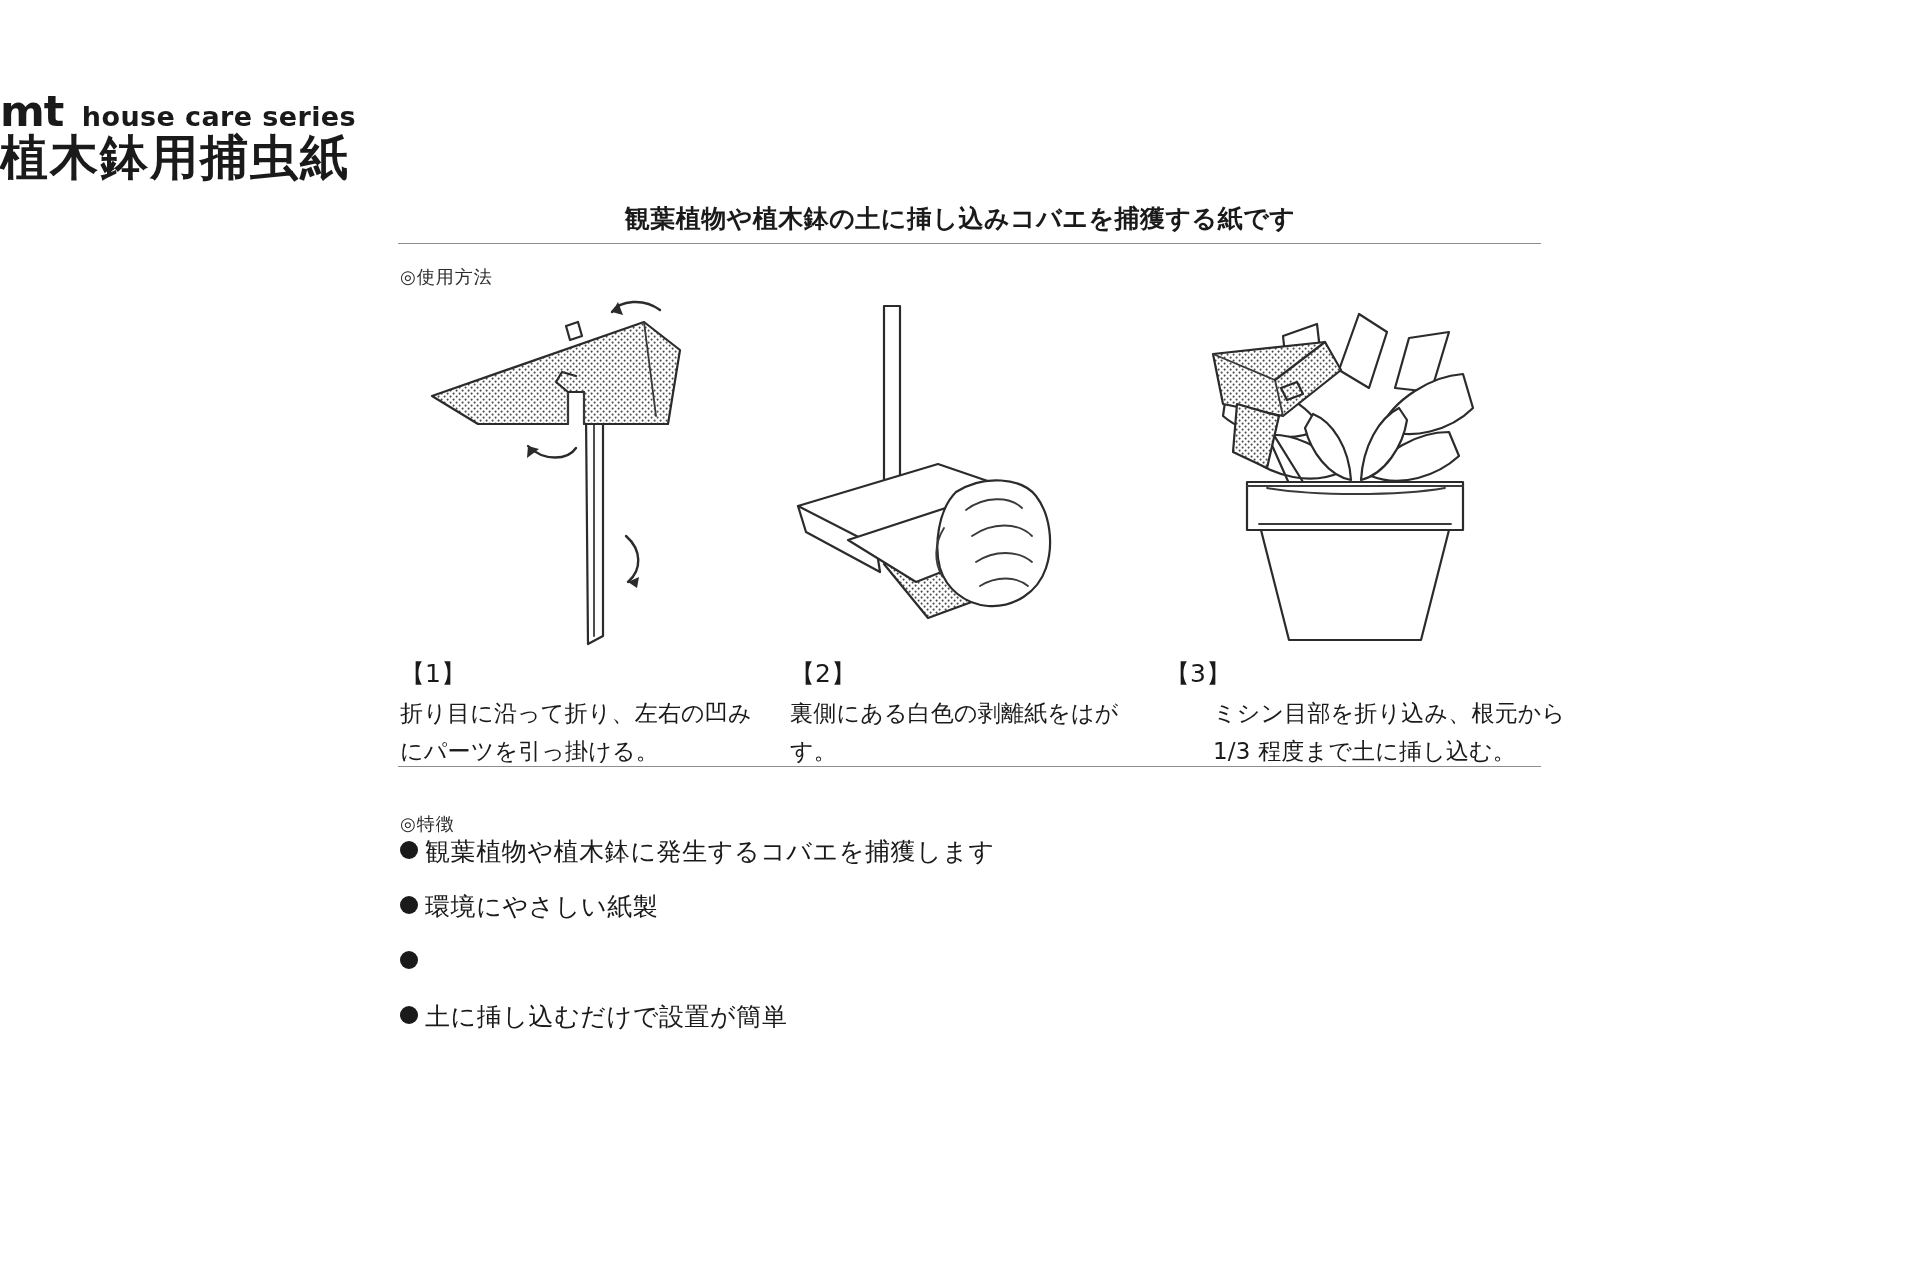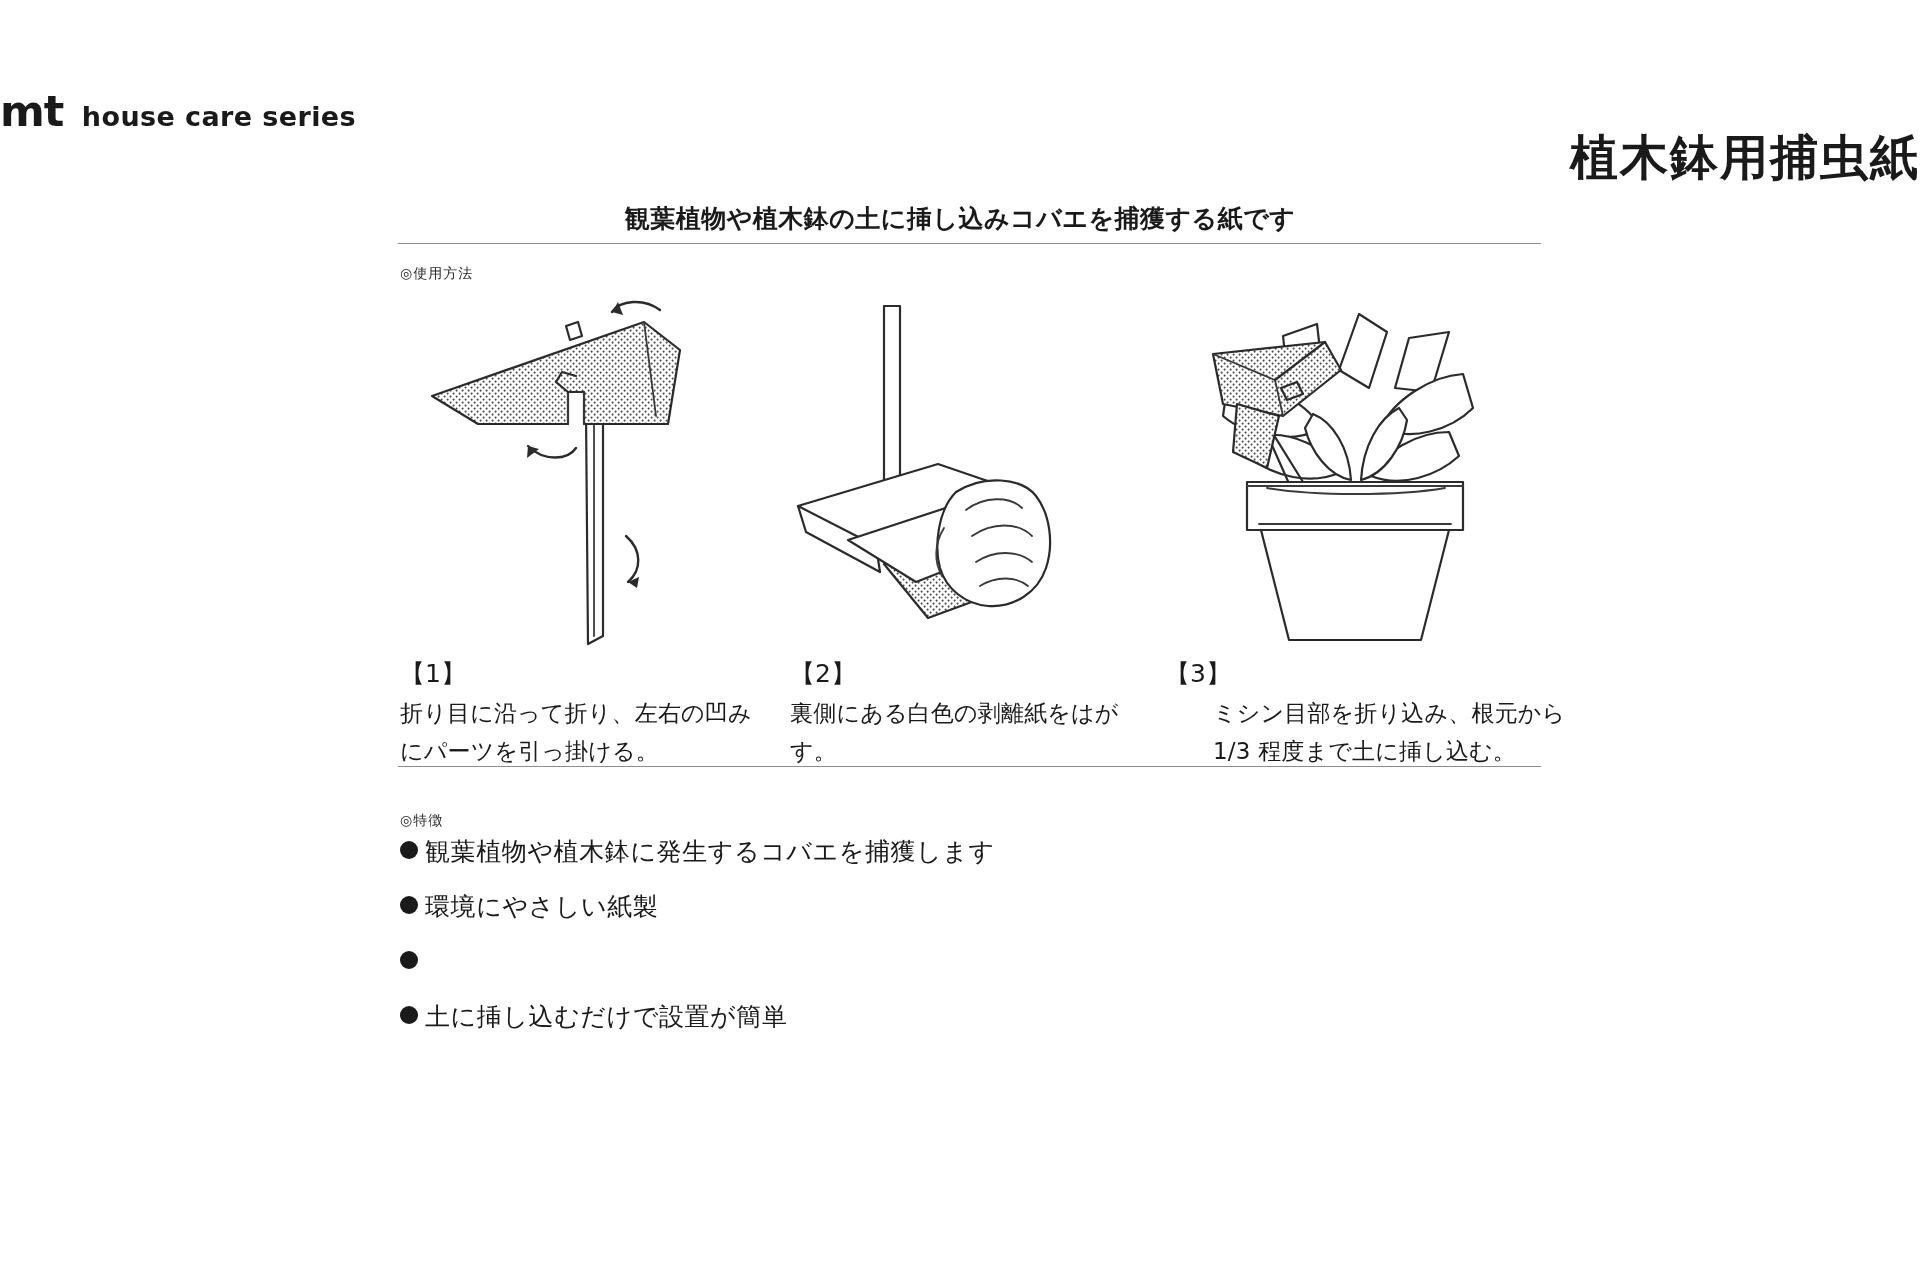--- a/index.html
+++ b/index.html
@@ -43,21 +43,21 @@
     font-size: 27px;
     letter-spacing: 0.4px;
     margin-left: 14px;
   }
 
   .main-title {
     position: absolute;
     left: 0;
     top: 126px;
     width: 1920px;
-    text-align: right;
+    text-align: left;
     font-size: 48px;
     font-weight: bold;
     letter-spacing: 2px;
     font-family: "DejaVu Sans", sans-serif;
   }
 
   .subtitle {
     position: absolute;
     left: 0;
     top: 202px;
@@ -73,21 +73,21 @@
     position: absolute;
     background: #8d8d8d;
     height: 1px;
   }
   .rule-top   { left: 398px; top: 243px; width: 1143px; }
   .rule-mid   { left: 398px; top: 766px; width: 1143px; }
 
   
   .section-label {
     position: absolute;
-    font-size: 14px;
+    font-size: 18px;
     font-family: "DejaVu Sans", sans-serif;
     letter-spacing: 1px;
     color: #2b2b2b;
   }
   .label-usage  { left: 400px; top: 265px; }
   .label-feat   { left: 400px; top: 812px; }
 
   
   .steps {
     position: absolute;

